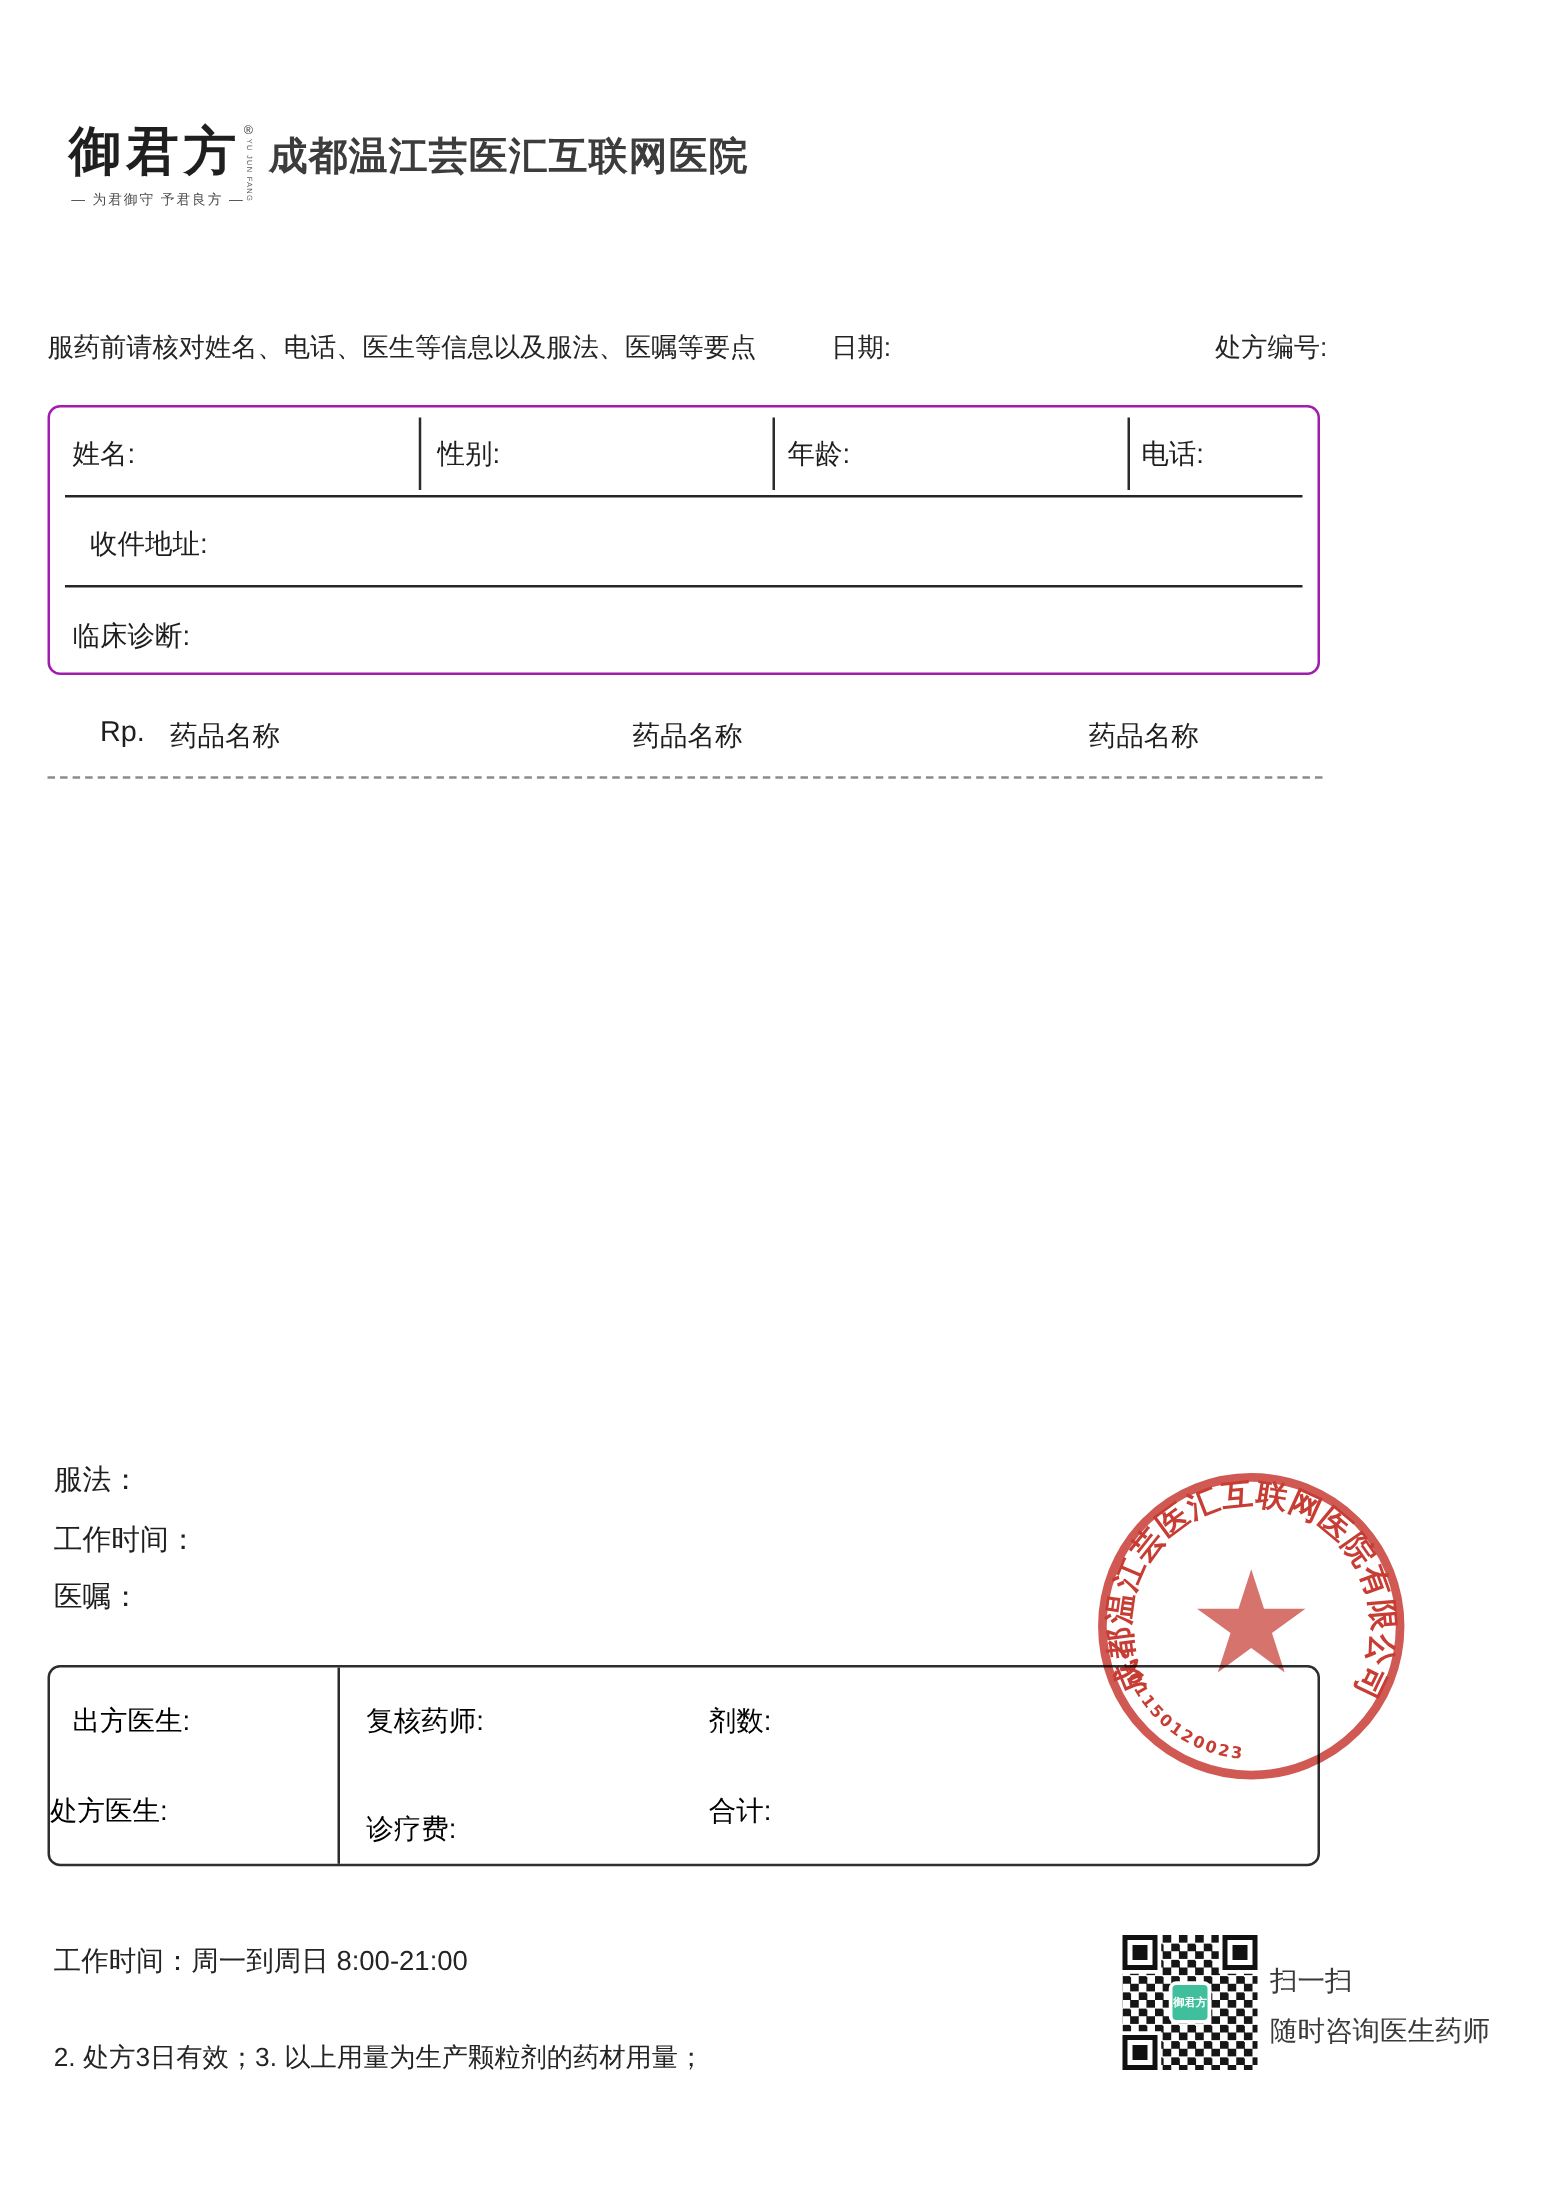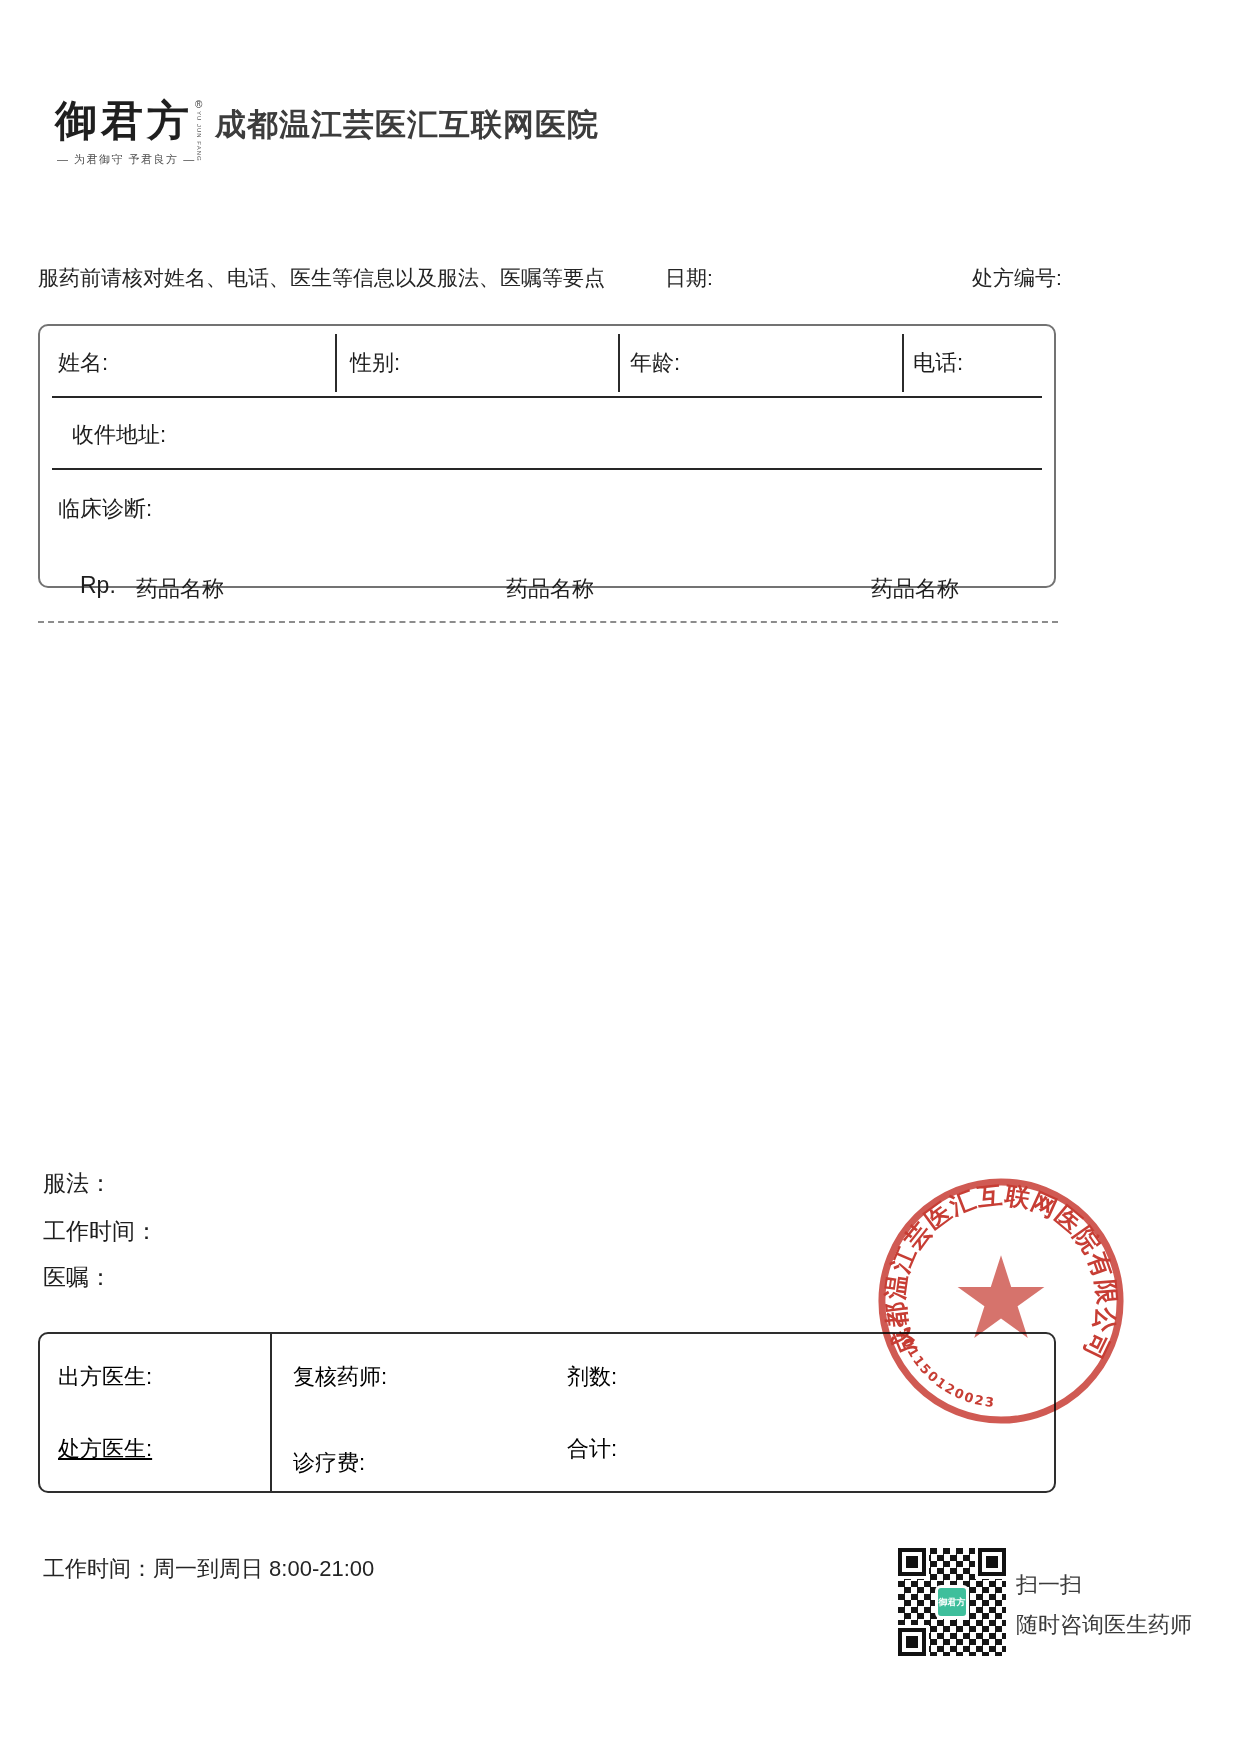--- a/index.html
+++ b/index.html
@@ -18,21 +18,21 @@
   .logo-side-text{writing-mode:vertical-rl;font-size:6px;letter-spacing:1px;color:#5a5a5a;margin-top:1px;}
   .tagline{left:57px;top:152px;font-size:11px;letter-spacing:1.5px;color:#4c4c4c;}
   .hospital-title{left:215px;top:104px;font-size:31px;font-weight:700;color:#3c3c3c;letter-spacing:1px;}
 
   
   .notice{left:38px;top:264px;font-size:21px;color:#242424;}
   .date-label{left:665px;top:264px;font-size:21px;color:#242424;}
   .rxno-label{left:928px;top:264px;font-size:21px;color:#242424;margin-left:44px;}
 
   
-  .patient-box{left:38px;top:324px;width:1018px;height:264px;border:2px solid #737373;border-radius:10px;box-sizing:border-box;text-align:center;}
+  .patient-box{left:38px;top:324px;width:1018px;height:216px;border:2px solid #a21caf;border-radius:10px;box-sizing:border-box;text-align:center;}
   .patient-box .hsep{position:absolute;left:12px;right:12px;border-top:2px solid #262626;}
   .patient-box .vsep{position:absolute;top:8px;height:58px;border-left:2px solid #2b2b2b;}
   .pb-label{position:absolute;font-size:22px;color:#1e1e1e;}
 
   
   .rp-label{left:56px;top:572px;font-size:23px;color:#1e1e1e;margin-left:24px;}
   .rx-col{top:574px;font-size:22px;color:#1e1e1e;position:absolute;}
   .dashed-sep{left:38px;top:621px;width:1020px;border-top:2px dashed #8c8c8c;}
 
   
@@ -111,39 +111,40 @@
 
   <span class="usage-label" style="top:1168px;">服法：</span>
   <span class="usage-label" style="top:1216px;">工作时间：</span>
   <span class="usage-label" style="top:1262px;">医嘱：</span>
 
   <div class="abs sign-box">
     <span class="vsep"></span>
     <span class="sb-label" style="left:18px;top:28px;">出方医生:</span>
     <span class="sb-label" style="left:253px;top:28px;">复核药师:</span>
     <span class="sb-label" style="left:527px;top:28px;">剂数:</span>
-    <span class="sb-label" style="left:18px;top:100px;text-decoration:underline;">处方医生:</span>
+    <span class="sb-label" style="left:0;top:100px;">处方医生:</span>
     <span class="sb-label" style="left:253px;top:114px;">诊疗费:</span>
     <span class="sb-label" style="left:527px;top:100px;">合计:</span>
   </div>
 
   <div class="abs stamp">
     <svg viewBox="0 0 260 260" xmlns="http://www.w3.org/2000/svg">
       <defs>
         <path id="stamp-arc-text" d="M 45.1,179 A 98,98 0 1 1 214.9,179"></path>
         <path id="stamp-arc-serial" d="M 24.6,148.6 A 107,107 0 0 0 157.7,233.4"></path>
       </defs>
       <circle class="ring" cx="130" cy="130" r="120"></circle>
       <polygon class="star" points="130,84 140.3,115.8 173.7,115.8 146.7,135.4 157,167.2 130,147.6 103,167.2 113.3,135.4 86.3,115.8 119.7,115.8"></polygon>
       <text class="company"><textPath href="#stamp-arc-text">成都温江芸医汇互联网医院有限公司</textPath></text>
       <text class="serial"><textPath href="#stamp-arc-serial">5101150120023</textPath></text>
     </svg>
   </div>
 
   <div class="abs hours">工作时间：周一到周日 8:00-21:00</div>
+  <div class="abs note2">2. 处方3日有效；3. 以上用量为生产颗粒剂的药材用量；</div>
 
   <div class="abs qr">
     <span class="finder tl"></span>
     <span class="finder tr"></span>
     <span class="finder bl"></span>
     <span class="qr-logo">御君方</span>
   </div>
   <div class="abs qr-cap1">扫一扫</div>
   <div class="abs qr-cap2">随时咨询医生药师</div>
 

